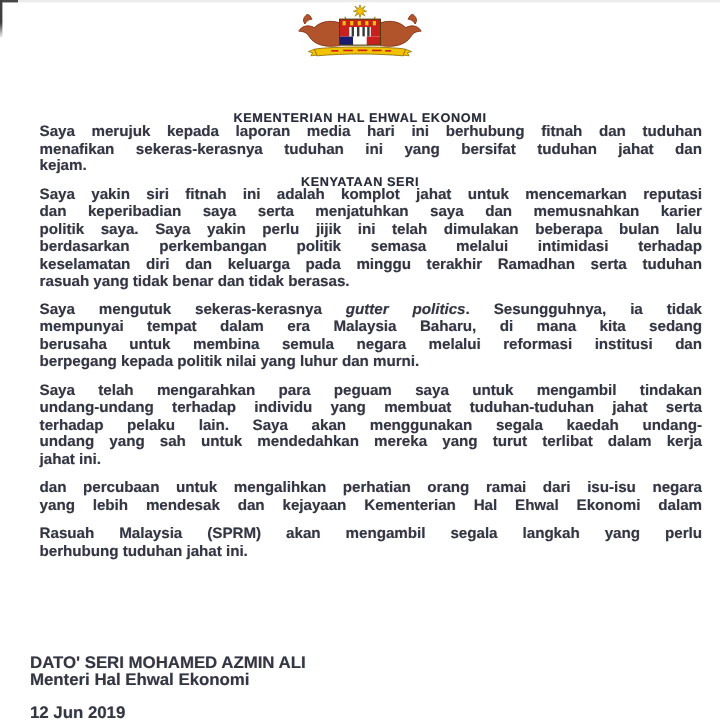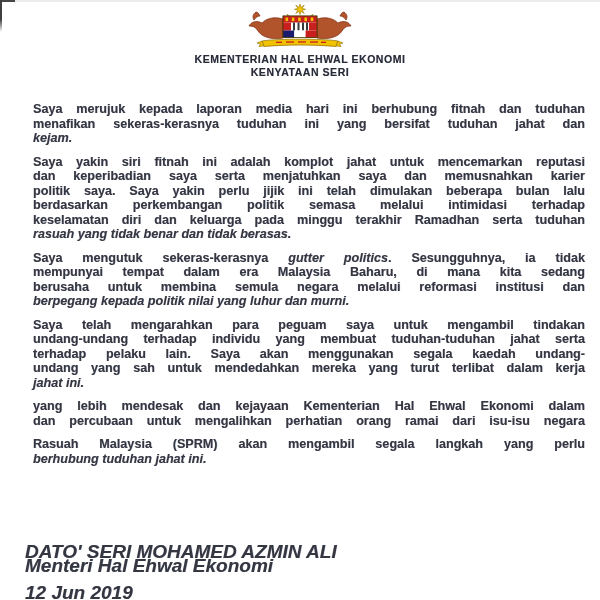--- a/index.html
+++ b/index.html
@@ -34,45 +34,45 @@
     top: 53px; left: 0; right: 0;
     text-align: center;
     color: #262b34;
     font-weight: 700;
   }
   .header-line {
     font-size: 10.5px;
     line-height: 12.5px;
     letter-spacing: 0.55px;
     text-shadow: 0.4px 0 0.3px rgba(60,90,160,0.35), -0.3px 0 0.3px rgba(150,60,60,0.2);
+    margin-top: 40px;
   }
   .statement-body {
     position: absolute;
     top: 102px; left: 33px; width: 552px;
     color: #34373f;
     font-weight: 700;
   }
   .paragraph { margin: 0 0 9px 0; }
   .line {
     font-size: 12.6px;
     line-height: 14.5px;
     text-align: justify;
     text-align-last: justify;
     white-space: normal;
     text-shadow: 0.4px 0 0.3px rgba(60,90,160,0.35), -0.3px 0 0.3px rgba(150,60,60,0.2);
   }
-  .line.last { text-align-last: auto; font-style: italic; }
+  .line.last { text-align-last: auto; }
   .signature-block {
     position: absolute;
     top: 545px; left: 25px;
     color: #34373f;
     font-weight: 700;
-    font-size: 19px;
+    font-size: 14px;
     line-height: 14px;
-    font-style: italic;
   }
   .signature-block div {
     text-shadow: 0.4px 0 0.3px rgba(60,90,160,0.35), -0.3px 0 0.3px rgba(150,60,60,0.2);
   }
   .signature-date { margin-top: 13px; }
 </style>
 </head>
 <body>
 
 <div class="page">
@@ -159,22 +159,22 @@
         <div class="line last">berpegang kepada politik nilai yang luhur dan murni.</div>
       </div>
       <div class="paragraph">
         <div class="line">Saya telah mengarahkan para peguam saya untuk mengambil tindakan</div>
         <div class="line">undang-undang terhadap individu yang membuat tuduhan-tuduhan jahat serta</div>
         <div class="line">terhadap pelaku lain. Saya akan menggunakan segala kaedah undang-</div>
         <div class="line">undang yang sah untuk mendedahkan mereka yang turut terlibat dalam kerja</div>
         <div class="line last">jahat ini.</div>
       </div>
       <div class="paragraph">
+        <div class="line">dan percubaan untuk mengalihkan perhatian orang ramai dari isu-isu negara</div>
         <div class="line">yang lebih mendesak dan kejayaan Kementerian Hal Ehwal Ekonomi dalam</div>
-        <div class="line">dan percubaan untuk mengalihkan perhatian orang ramai dari isu-isu negara</div>
       </div>
       <div class="paragraph">
         <div class="line">Rasuah Malaysia (SPRM) akan mengambil segala langkah yang perlu</div>
         <div class="line last">berhubung tuduhan jahat ini.</div>
       </div>
     </div>
 
   <div class="signature-block">
     <div>DATO' SERI MOHAMED AZMIN ALI</div>
     <div>Menteri Hal Ehwal Ekonomi</div>

